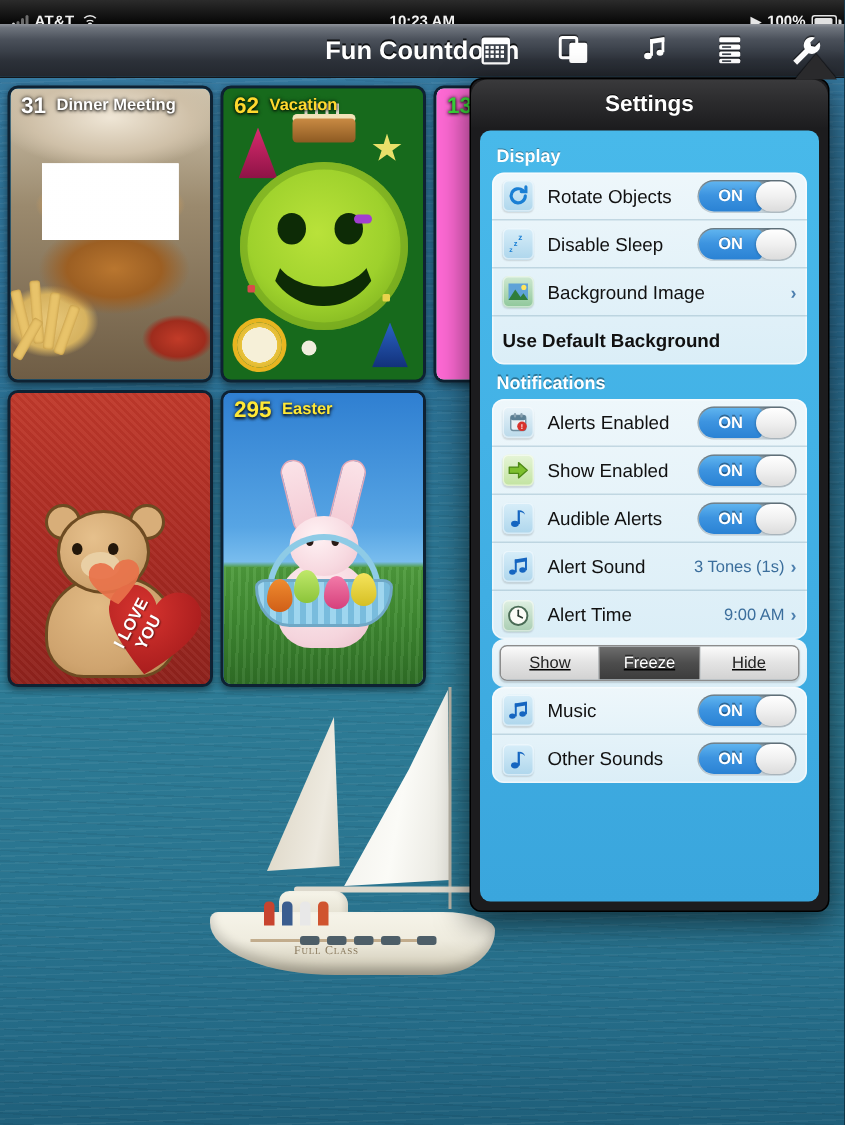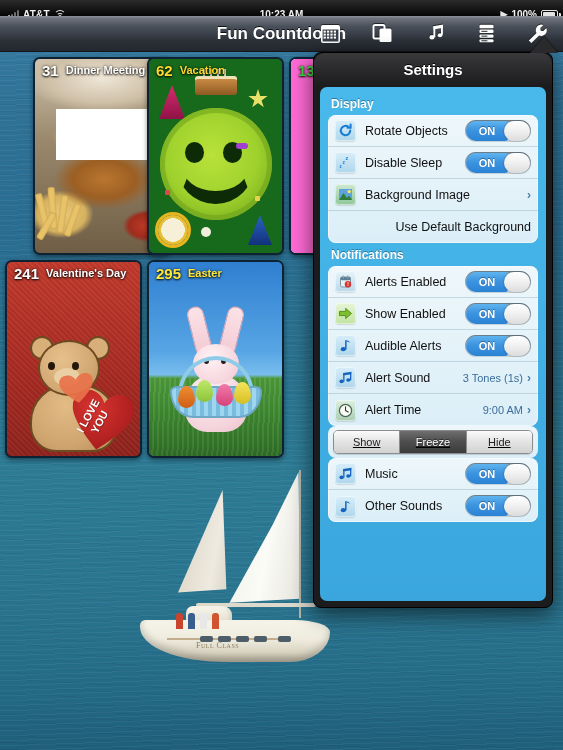--- a/index.html
+++ b/index.html
@@ -18,21 +18,21 @@
       linear-gradient(180deg,#3b7fa8 0%, #2f7296 14%, #2a6d92 30%, #2b7390 48%,
                       #2d7b95 62%, #2a7590 78%, #246a86 92%, #1f5f7a 100%);
   }
   .bg-ocean::after {
     content:""; position:absolute; inset:0;
     background:
       repeating-linear-gradient(178deg, rgba(255,255,255,.055) 0 1px, rgba(0,0,0,0) 1px 5px),
       repeating-linear-gradient(183deg, rgba(0,0,0,.05) 0 1px, rgba(0,0,0,0) 1px 7px);
     opacity:.9;
   }
-  .boat-wrap { position:absolute; left:78px; top:480px; width:250px; height:170px; }
+  .boat-wrap { position:absolute; left:78px; top:468px; width:250px; height:170px; }
   .sail {
     position:absolute; background:#f3f2ec;
     box-shadow: 0 0 2px rgba(0,0,0,.25);
   }
   .sail.main {
     left:150px; top:-8px; width:72px; height:132px;
     clip-path: polygon(98% 0%, 100% 96%, 2% 99%, 62% 40%);
     background: linear-gradient(100deg,#efeee8 0%, #fbfbf7 55%, #e6e5dd 100%);
   }
   .sail.jib {
@@ -132,21 +132,21 @@
   }
   .tile-hdr {
     position:absolute; left:0; top:0; right:0; height:22px;
     display:flex; align-items:center; gap:7px; padding:0 7px; z-index:4;
     text-shadow: 0 1px 2px rgba(0,0,0,.85), 0 0 3px rgba(0,0,0,.7);
   }
   .tile-days { font-size:15px; font-weight:bold; }
   .tile-label { font-size:11px; font-weight:bold; }
 
   
-  .t1 { left:5px; top:5px; width:137px; height:198px; background:#0369a1;margin-left:28px; }
+  .t1 { left:5px; top:5px; width:137px; height:198px; background:#0369a1; }
   .t1-img { position:absolute; inset:0;
     background:
       radial-gradient(ellipse 70px 42px at 52% 62%, #b9762f 0%, #9c5f23 45%, rgba(0,0,0,0) 72%),
       radial-gradient(ellipse 64px 26px at 50% 40%, #e8b268 0%, #d9a055 55%, rgba(0,0,0,0) 78%),
       radial-gradient(ellipse 40px 30px at 20% 80%, #e8c87a 0%, #d6b25f 60%, rgba(0,0,0,0) 80%),
       radial-gradient(ellipse 30px 20px at 84% 86%, #c23b28 0%, #9e2c1d 60%, rgba(0,0,0,0) 80%),
       radial-gradient(ellipse 90px 40px at 50% 10%, #efe6d6 0%, #cfc0a8 60%, rgba(0,0,0,0) 85%),
       linear-gradient(180deg,#cfc4ae 0%, #9b8a6e 40%, #6f5d45 100%);
   }
   .t1-img::after {
@@ -324,21 +324,21 @@
   }
   .row:last-child { border-bottom:none; }
   .row .ico {
     width:21px; height:21px; border-radius:4px; margin-right:9px; flex:0 0 auto;
     display:flex; align-items:center; justify-content:center;
     box-shadow: inset 0 0 0 1px rgba(255,255,255,.5), 0 1px 1px rgba(0,0,0,.12);
   }
   .row .lbl { font-size:12.5px; color:#111; flex:1 1 auto; }
   .row .val { font-size:11px; color:#3b6e9c; margin-right:4px; }
   .chev { color:#4c7fae; font-size:12px; font-weight:bold; }
-  .row.center { justify-content:flex-end; }
+  .row.center { justify-content:flex-start;font-weight:bold; }
   .row.center .lbl { flex:0 0 auto; text-align:center; }
 
   
   .toggle {
     position:relative; width:66px; height:22px; border-radius:11px;
     background: linear-gradient(180deg,#8fa7b5,#c9d6de);
     box-shadow: inset 0 1px 2px rgba(0,0,0,.35);
     flex:0 0 auto; cursor:pointer; overflow:hidden;
   }
   .toggle .on-part {
@@ -465,24 +465,20 @@
         <div class="head"></div>
         <div class="snout"></div>
         <div class="b-eye l"></div>
           <div class="b-eye r"></div>
         <div class="big-heart"></div>
         <div class="heart-small"></div>
         <div class="iloveyou">
           <div>I LOVE</div>
           <div>YOU</div>
         </div>
-      </div>
-      <div class="tile-hdr">
-        <span class="tile-days" style="color:#ffffff">241</span>
-        <span class="tile-label" style="color:#ffffff">Valentine's Day</span>
       </div>
     </div>
 
     <div class="tile t5">
       <div class="t5-bg"></div>
       <div class="bunny">
         <div class="b-ear l"></div>
           <div class="b-ear r"></div>
         <div class="b-body"></div>
         <div class="b-head"></div>

